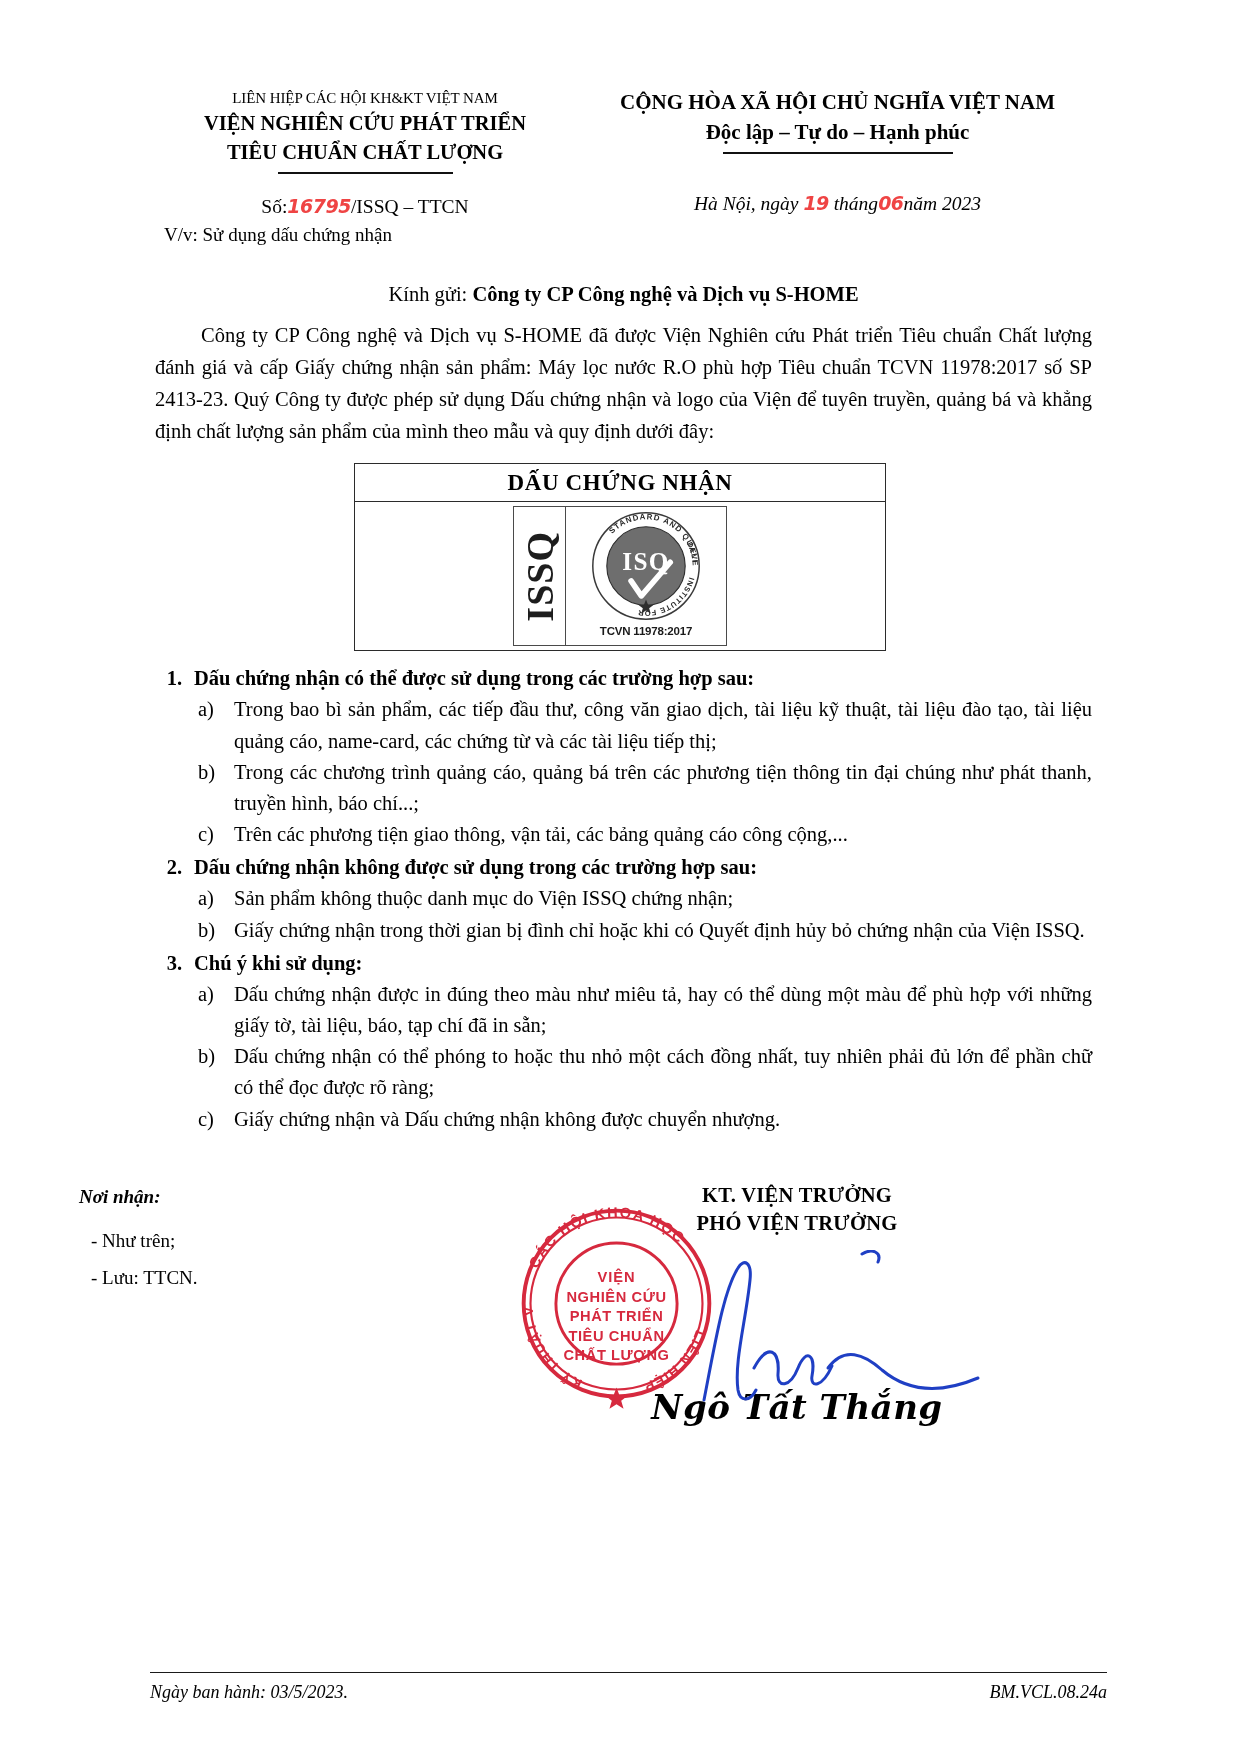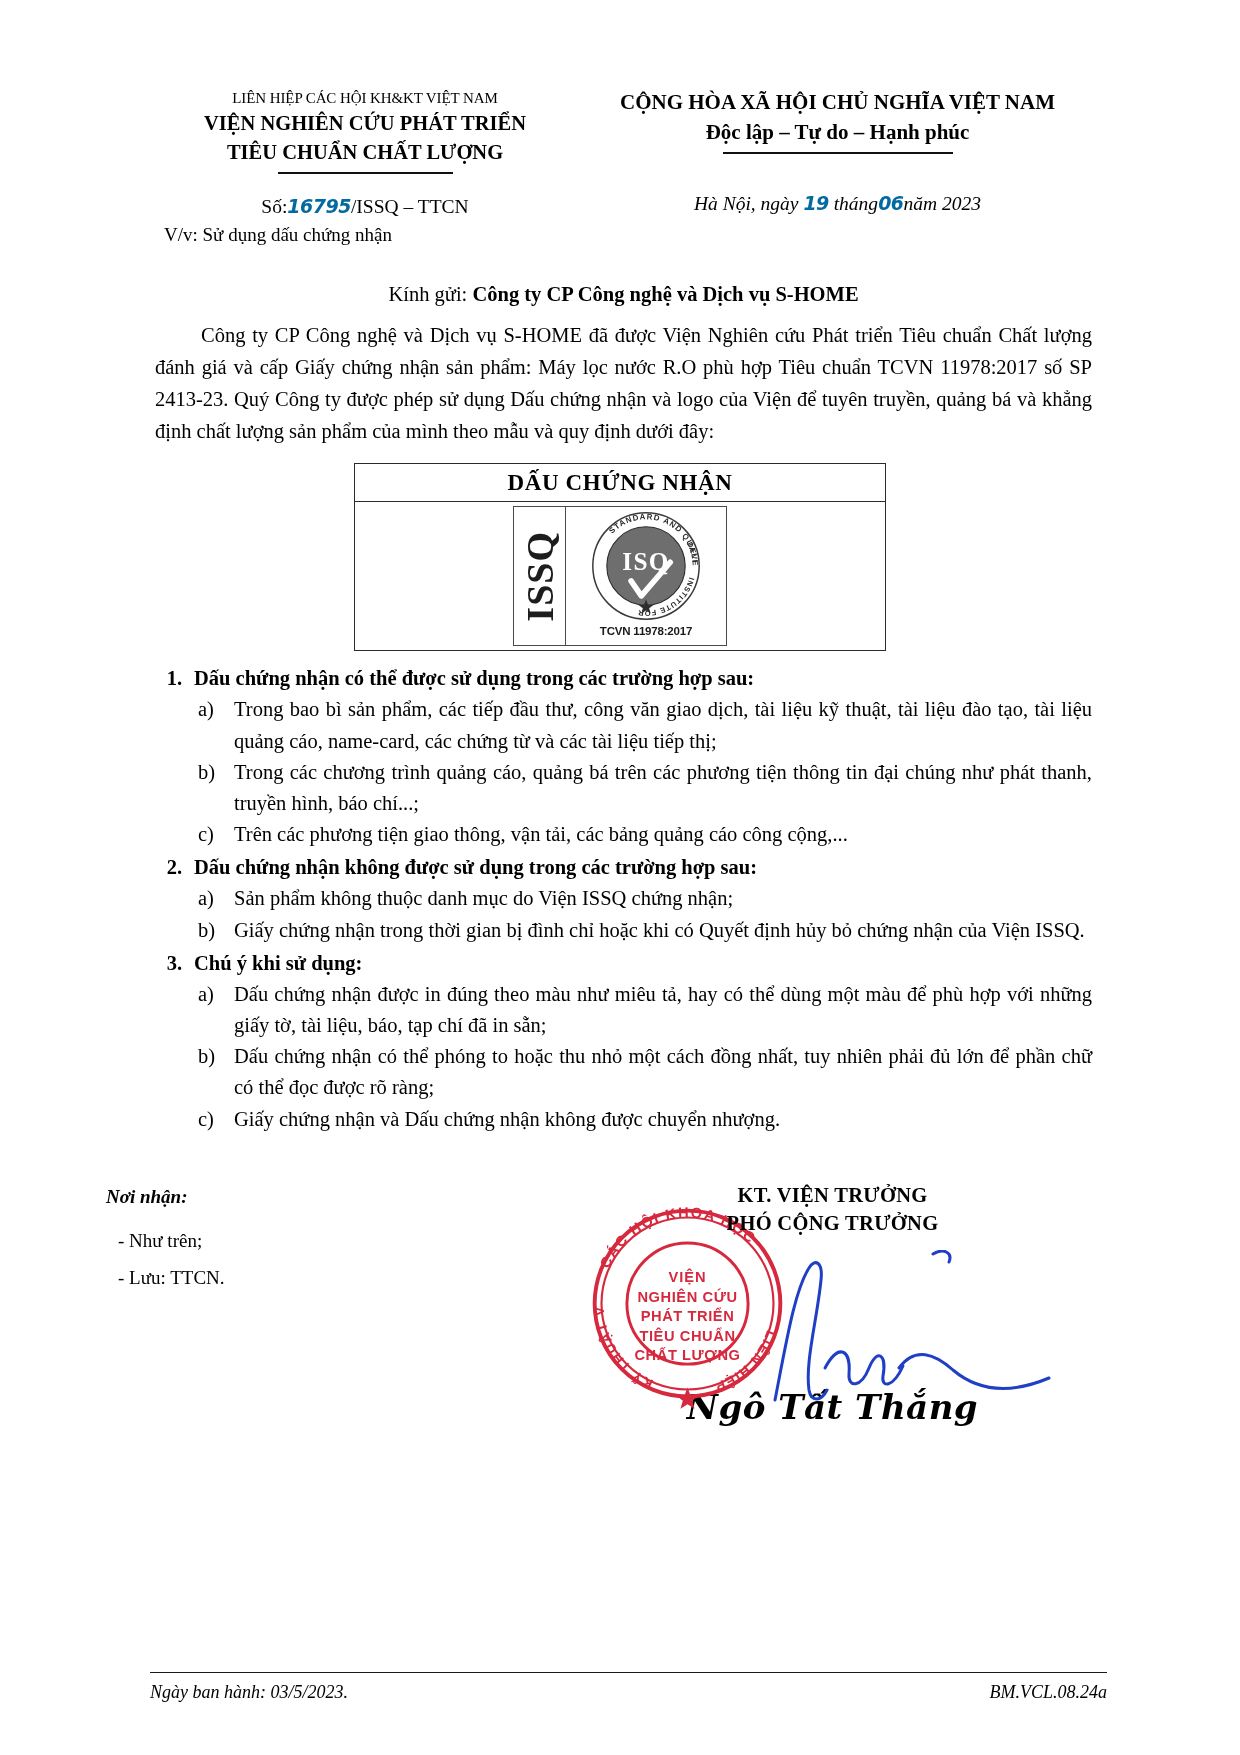--- a/index.html
+++ b/index.html
@@ -86,21 +86,21 @@
     text-align: left;
     padding-left: 14px;
   }
   .date-line {
     font-size: 19.5px;
     font-style: italic;
     white-space: nowrap;
   }
   .hw {
     font-family: "DejaVu Sans", sans-serif;
-    color: #0369a1;
+    color: #ef4444;
     font-style: italic;
     font-weight: bold;
     font-size: 19px;
     letter-spacing: -0.5px;
   }
 
   
   .body-area {
     padding-left: 155px;
     padding-right: 148px;
@@ -201,24 +201,23 @@
     padding-left: 38px;
   }
   .sub-let { width: 36px; flex-shrink: 0; }
   .sub-txt { flex: 1; text-align: justify; }
 
   
   .foot {
     position: absolute;
     left: 0; right: 0;
     top: 1180px;
-    padding-left: 106px;
+    padding-left: 79px;
     padding-right: 145px;
     display: flex;
-    gap: 44px;
   }
   .recv { width: 420px; padding-top: 6px; }
   .recv-title {
     font-size: 19px;
     font-weight: bold;
     font-style: italic;
     margin-bottom: 14px;
   }
   .recv-item {
     font-size: 19px;
@@ -416,21 +415,21 @@
   <div class="foot">
 
     <div class="recv">
       <div class="recv-title">Nơi nhận:</div>
       <div class="recv-item">- Như trên;</div>
       <div class="recv-item">- Lưu: TTCN.</div>
     </div>
 
     <div class="sign">
       <div class="sign-l1">KT. VIỆN TRƯỞNG</div>
-      <div class="sign-l2">PHÓ CỘNG TRƯỞNG</div>
+      <div class="sign-l2">PHÓ VIỆN TRƯỞNG</div>
 
       <svg class="stamp" viewBox="0 0 220 220">
         <defs>
           <path id="stTop" d="M 110,110 m -88,0 a 88,88 0 1,1 176,0" fill="none"></path>
           <path id="stBot" d="M 110,110 m 86,0 a 86,86 0 1,1 -172,0" fill="none"></path>
         </defs>
         <circle cx="110" cy="110" r="95" fill="none" stroke="#d6293e" stroke-width="4"></circle>
         <circle cx="110" cy="110" r="88" fill="none" stroke="#d6293e" stroke-width="2.2"></circle>
         <circle cx="110" cy="110" r="62" fill="none" stroke="#d6293e" stroke-width="3"></circle>
         <text font-family="Liberation Sans, sans-serif" font-size="15" font-weight="bold" fill="#d6293e" letter-spacing="1.6">

